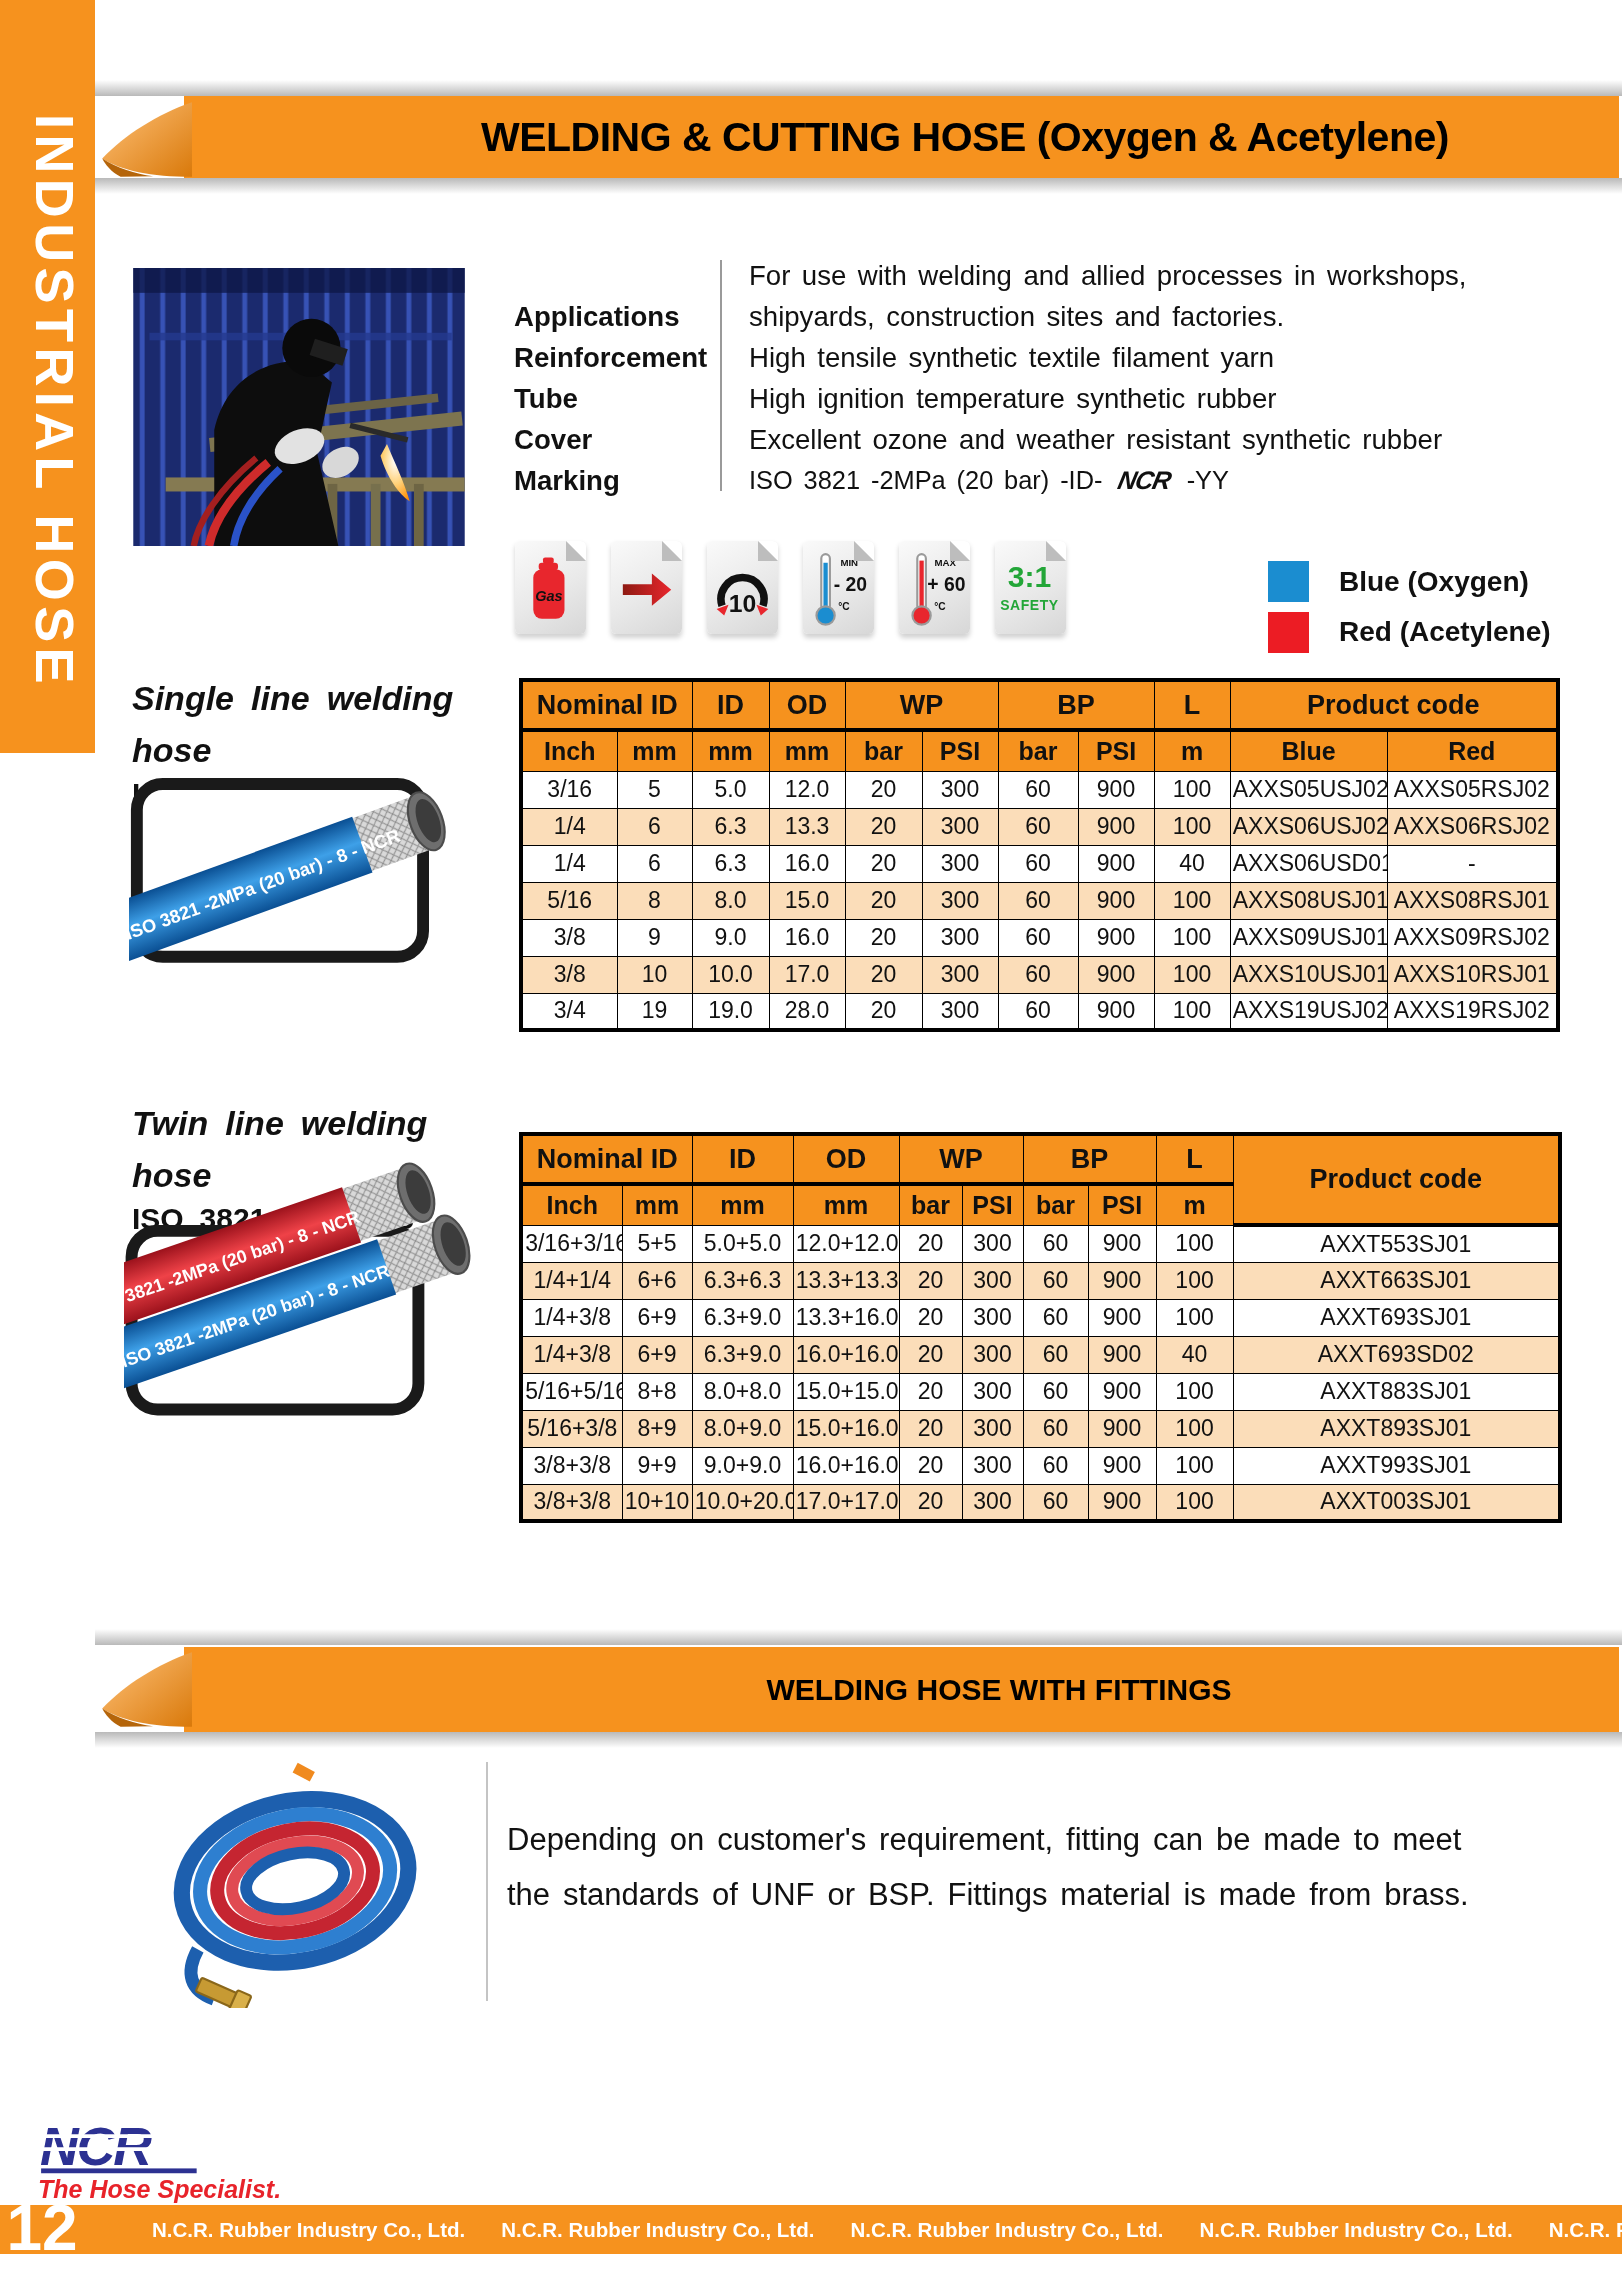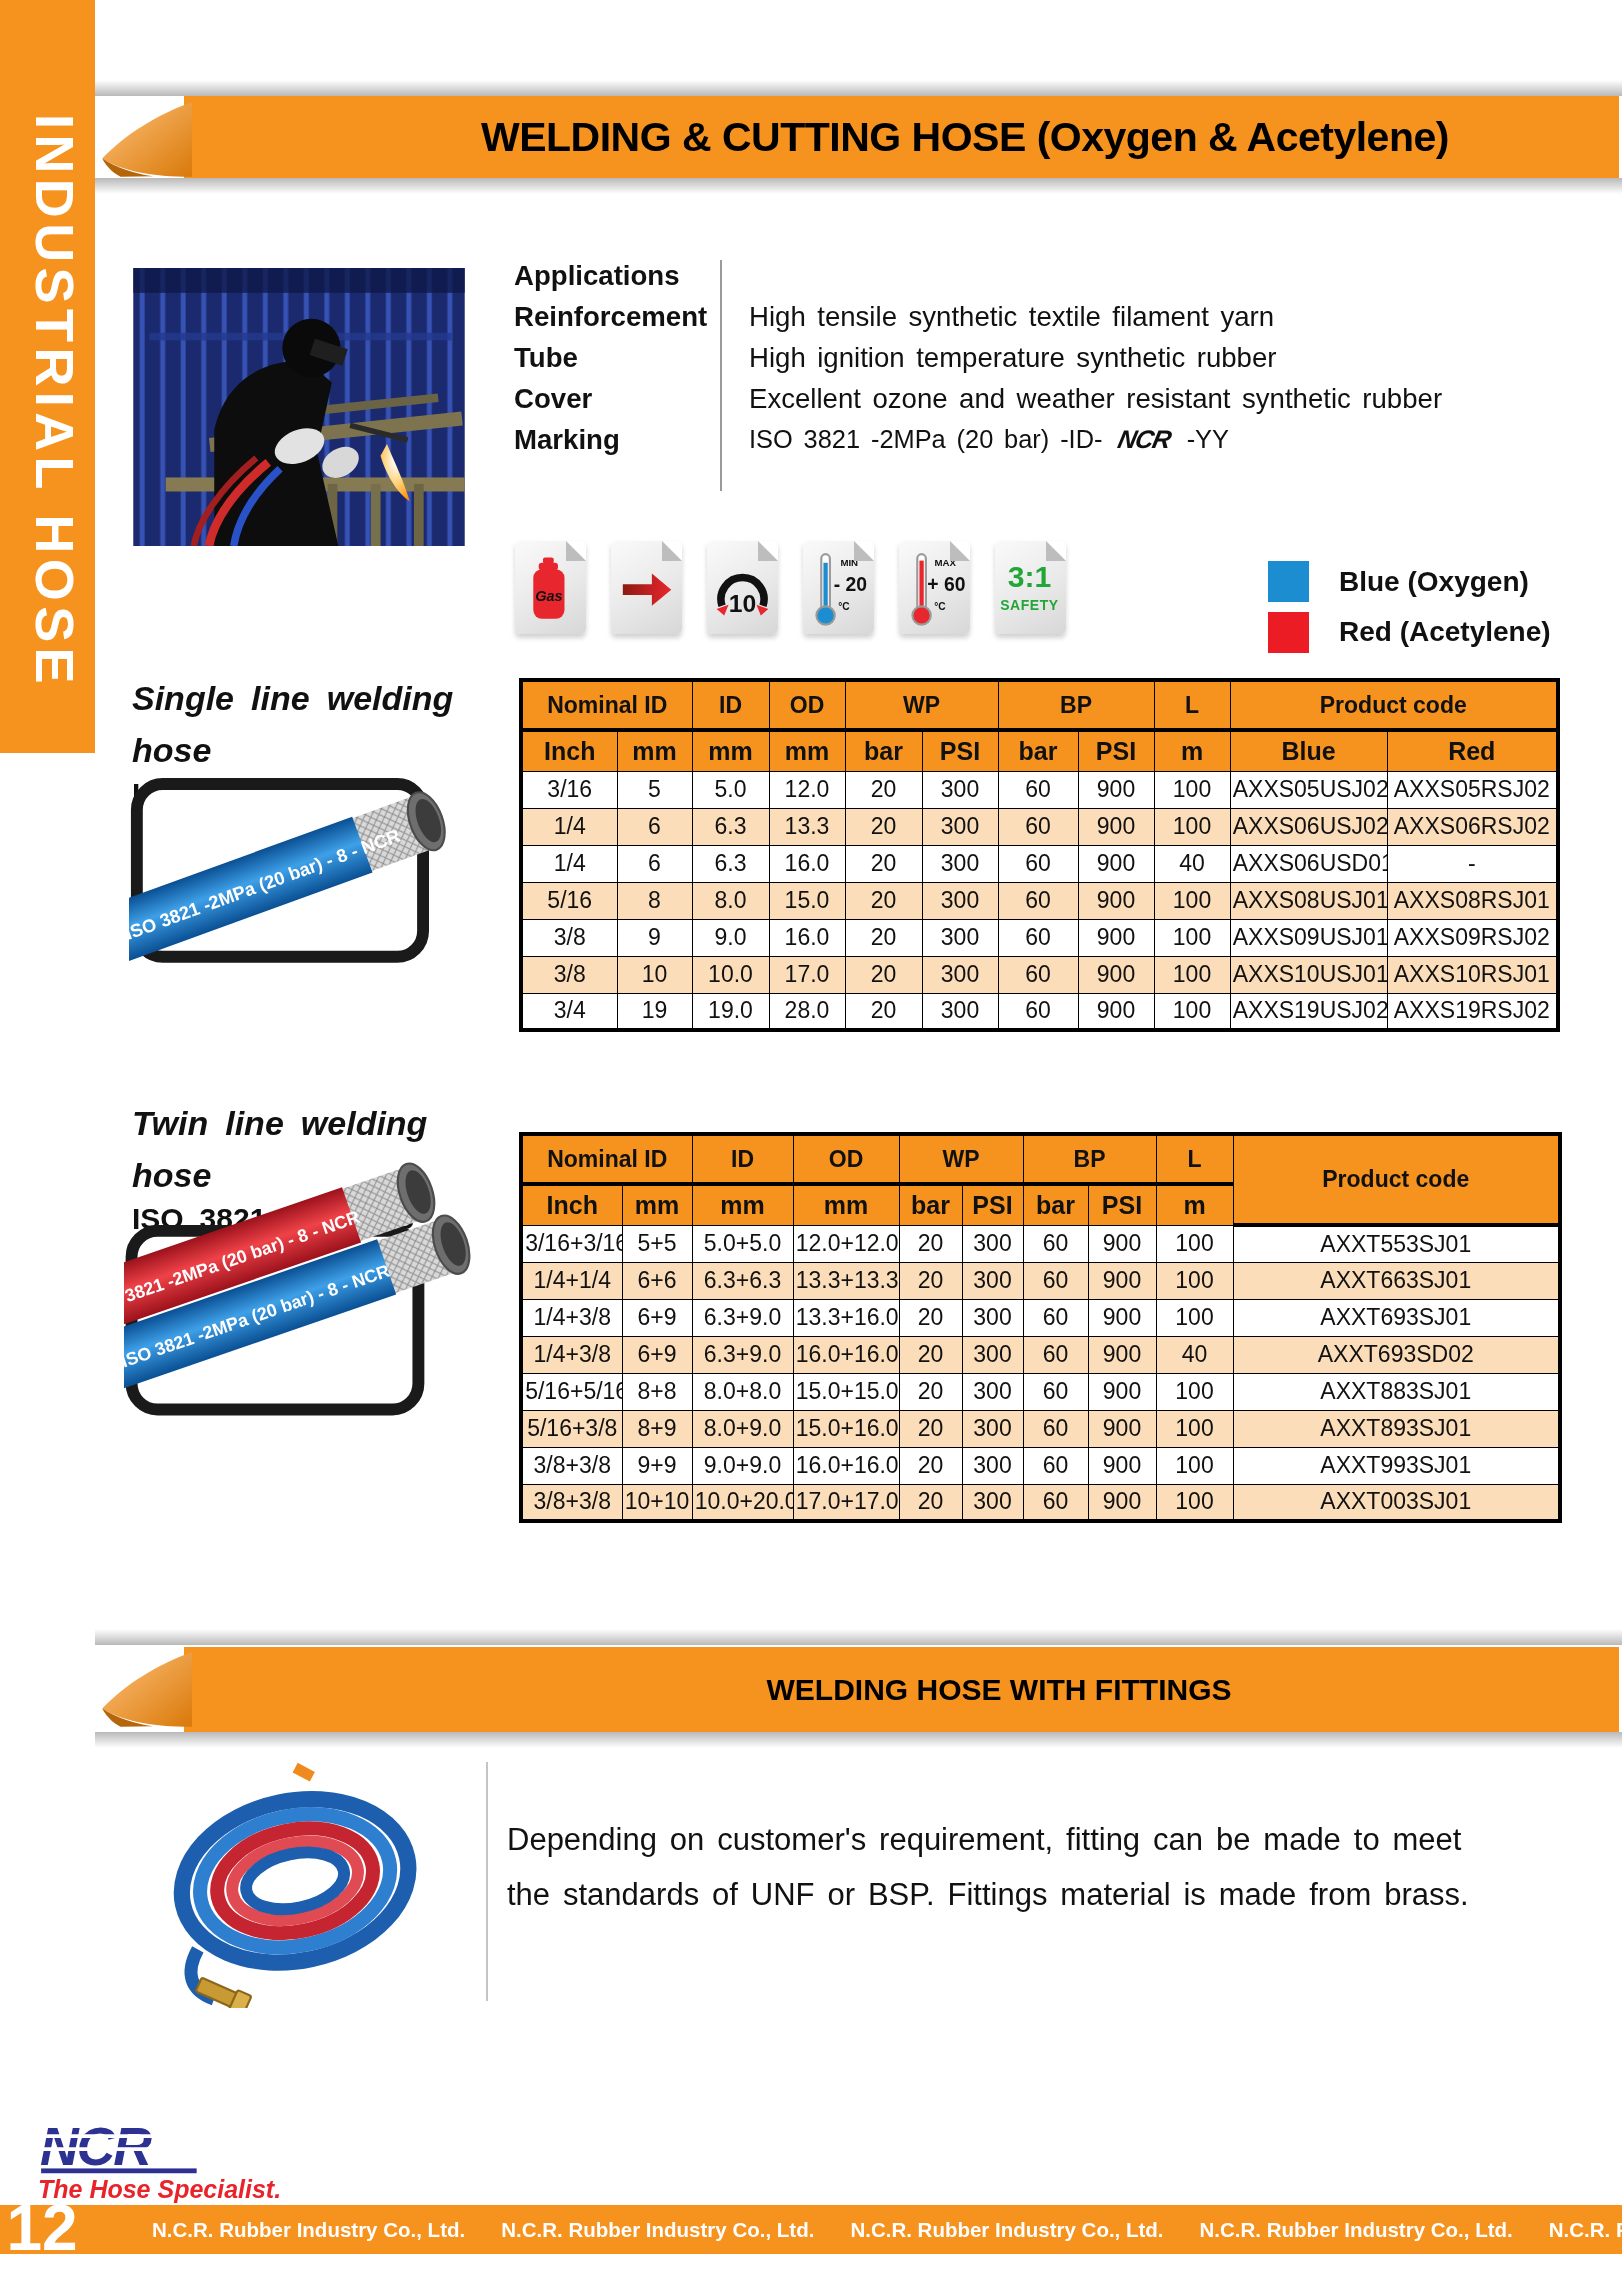--- a/index.html
+++ b/index.html
@@ -68,21 +68,21 @@
   .sec2{top:1097px;}
 
   
   .spec-table{position:absolute;left:519px;border-collapse:collapse;table-layout:fixed;
     border:4.9px solid #000;font-size:24px;}
   .table1{top:678px;width:1038px;}
   .table2{top:1132px;width:1038px;}
   .spec-table th,.spec-table td{border:1.6px solid #000;text-align:center;vertical-align:middle;
     padding:0 2.2px;overflow:hidden;white-space:nowrap;}
   .spec-table thead th{background:var(--orange);font-weight:bold;}
-  .spec-table thead tr.h1 th{height:50px;font-size:23px;border-bottom-width:4.3px;}
+  .spec-table thead tr.h1 th{height:50px;font-size:27px;border-bottom-width:4.3px;}
   .spec-table thead tr.h2 th{height:41px;font-size:25px;}
   .spec-table thead th.rspan{border-bottom-width:1.6px;}
   .spec-table tbody td{height:37px;background:#fff;font-size:23px;}
   .spec-table tbody tr:nth-child(even) td{background:var(--peach);}
 
   
   .photo-weld{position:absolute;left:133px;top:268px;}
   .hose1{position:absolute;left:129px;top:757px;}
   .hose2{position:absolute;left:124px;top:1128px;}
   .photo-fit{position:absolute;left:133px;top:1759px;}
@@ -177,20 +177,24 @@
     <path d="M470,326 C484,360 502,396 512,432 C492,420 470,388 458,348 Z" fill="url(#flameGrad)"></path>
     <path d="M250,360 C180,418 150,468 140,515" stroke="#CF2B2B" stroke-width="16" fill="none"></path>
     <path d="M272,372 C210,430 192,478 186,515" stroke="#2A52C8" stroke-width="14" fill="none"></path>
     <path d="M228,352 C160,408 120,470 112,515" stroke="#A31F1F" stroke-width="12" fill="none"></path>
   </svg>
 
   <div class="spec-divider"></div>
   <div class="specs">
     <div class="spec-row">
       <div class="spec-label">Applications</div>
+      <div class="spec-value">
+        <div>For use with welding and allied processes in workshops,</div>
+        <div>shipyards, construction sites and factories.</div>
+      </div>
     </div>
     <div class="spec-row">
       <div class="spec-label">Reinforcement</div>
       <div class="spec-value">High tensile synthetic textile filament yarn</div>
     </div>
     <div class="spec-row">
       <div class="spec-label">Tube</div>
       <div class="spec-value">High ignition temperature synthetic rubber</div>
     </div>
     <div class="spec-row">

